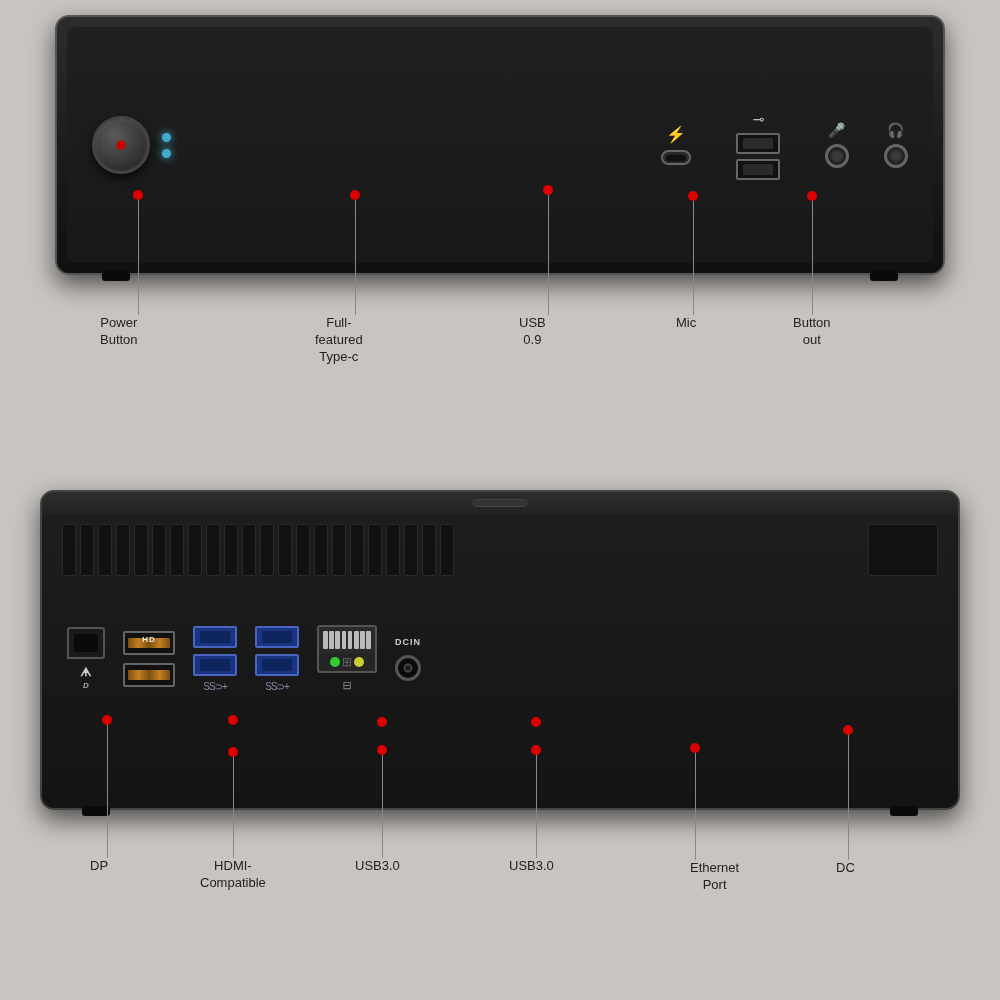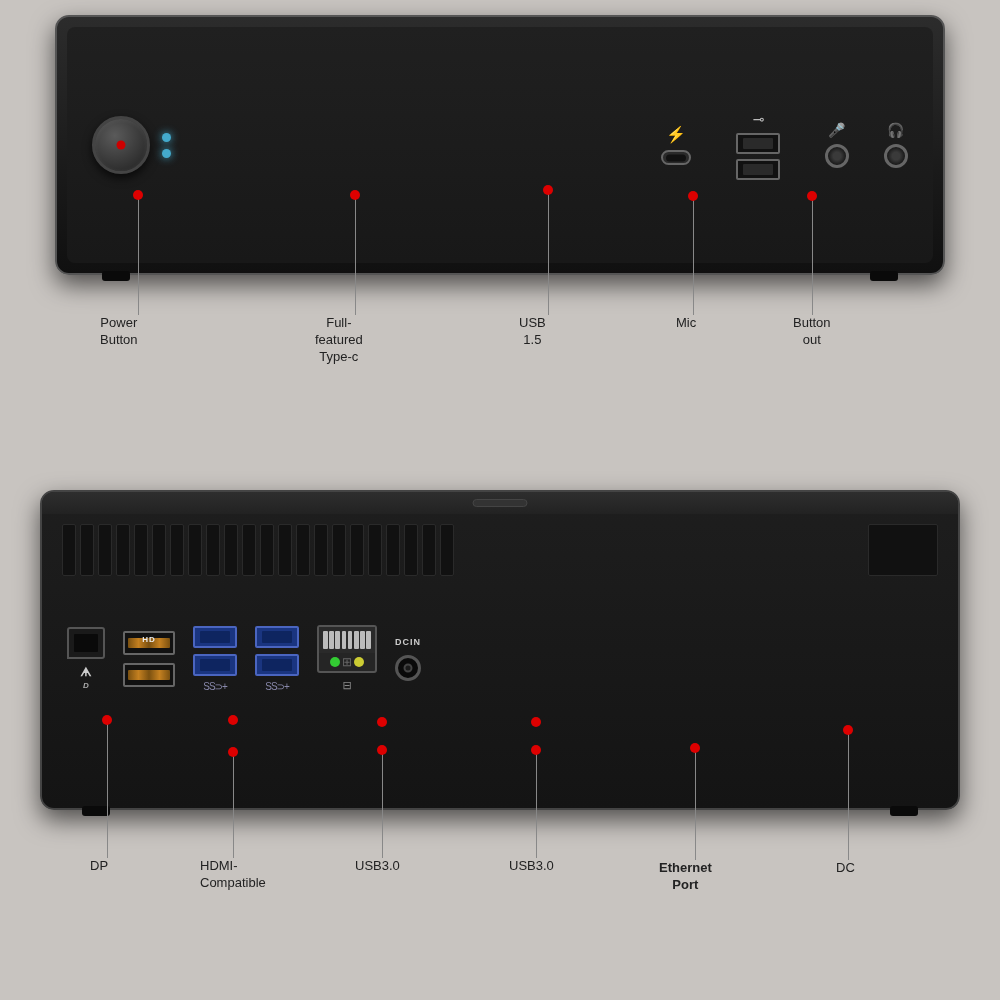--- a/index.html
+++ b/index.html
@@ -87,21 +87,21 @@
   <div style="position:absolute;">
     <div style="position:absolute; left:355px; top:195px; width:10px; height:10px; border-radius:50%; background:#dd0000; transform:translate(-50%,-50%); z-index:10;"></div>
     <div style="position:absolute; left:355px; top:195px; width:1px; height:120px; background:#888; z-index:5;"></div>
     <div style="position:absolute; left:315px; top:315px; font-size:13px; color:#222; text-align:center; font-weight:500; line-height:1.3; white-space:pre-line;">Full-featured
 Type-c</div>
   </div>
 
   <div style="position:absolute;">
     <div style="position:absolute; left:548px; top:190px; width:10px; height:10px; border-radius:50%; background:#dd0000; transform:translate(-50%,-50%); z-index:10;"></div>
     <div style="position:absolute; left:548px; top:190px; width:1px; height:125px; background:#888; z-index:5;"></div>
-    <div style="position:absolute; left:519px; top:315px; font-size:13px; color:#222; text-align:center; font-weight:500; line-height:1.3; white-space:pre-line;">USB 1.5</div>
+    <div style="position:absolute; left:519px; top:315px; font-size:13px; color:#222; text-align:center; font-weight:500; line-height:1.3; white-space:pre-line;">USB 0.9</div>
   </div>
 
   <div style="position:absolute;">
     <div style="position:absolute; left:693px; top:196px; width:10px; height:10px; border-radius:50%; background:#dd0000; transform:translate(-50%,-50%); z-index:10;"></div>
     <div style="position:absolute; left:693px; top:196px; width:1px; height:119px; background:#888; z-index:5;"></div>
     <div style="position:absolute; left:676px; top:315px; font-size:13px; color:#222; text-align:center; font-weight:500; line-height:1.3; white-space:pre-line;">Mic</div>
   </div>
 
   <div style="position:absolute;">
     <div style="position:absolute; left:812px; top:196px; width:10px; height:10px; border-radius:50%; background:#dd0000; transform:translate(-50%,-50%); z-index:10;"></div>
@@ -234,42 +234,42 @@
   <div style="position:absolute;">
     <div style="position:absolute; left:107px; top:720px; width:10px; height:10px; border-radius:50%; background:#dd0000; transform:translate(-50%,-50%); z-index:10;"></div>
     <div style="position:absolute; left:107px; top:720px; width:1px; height:138px; background:#888; z-index:5;"></div>
     <div style="position:absolute; left:90px; top:858px; font-size:13px; color:#222; text-align:center; font-weight:500; line-height:1.3; white-space:pre-line;">DP</div>
   </div>
 
   <div style="position:absolute;">
     <div style="position:absolute; left:233px; top:720px; width:10px; height:10px; border-radius:50%; background:#dd0000; transform:translate(-50%,-50%); z-index:10;"></div>
     <div style="position:absolute; left:233px; top:752px; width:10px; height:10px; border-radius:50%; background:#dd0000; transform:translate(-50%,-50%); z-index:10;"></div>
     <div style="position:absolute; left:233px; top:752px; width:1px; height:106px; background:#888; z-index:5;"></div>
-    <div style="position:absolute; left:200px; top:858px; font-size:13px; color:#222; font-weight:500; line-height:1.3; white-space:pre-line;">HDMI-
+    <div style="position:absolute; left:200px; top:858px; font-size:13px; color:#222; text-align:center; font-weight:500; line-height:1.3; white-space:pre-line;">HDMI-
 Compatible</div>
   </div>
 
   <div style="position:absolute;">
     <div style="position:absolute; left:382px; top:722px; width:10px; height:10px; border-radius:50%; background:#dd0000; transform:translate(-50%,-50%); z-index:10;"></div>
     <div style="position:absolute; left:382px; top:750px; width:10px; height:10px; border-radius:50%; background:#dd0000; transform:translate(-50%,-50%); z-index:10;"></div>
     <div style="position:absolute; left:382px; top:750px; width:1px; height:108px; background:#888; z-index:5;"></div>
     <div style="position:absolute; left:355px; top:858px; font-size:13px; color:#222; text-align:center; font-weight:500; line-height:1.3; white-space:pre-line;">USB3.0</div>
   </div>
 
   <div style="position:absolute;">
     <div style="position:absolute; left:536px; top:722px; width:10px; height:10px; border-radius:50%; background:#dd0000; transform:translate(-50%,-50%); z-index:10;"></div>
     <div style="position:absolute; left:536px; top:750px; width:10px; height:10px; border-radius:50%; background:#dd0000; transform:translate(-50%,-50%); z-index:10;"></div>
     <div style="position:absolute; left:536px; top:750px; width:1px; height:108px; background:#888; z-index:5;"></div>
     <div style="position:absolute; left:509px; top:858px; font-size:13px; color:#222; text-align:center; font-weight:500; line-height:1.3; white-space:pre-line;">USB3.0</div>
   </div>
 
   <div style="position:absolute;">
     <div style="position:absolute; left:695px; top:748px; width:10px; height:10px; border-radius:50%; background:#dd0000; transform:translate(-50%,-50%); z-index:10;"></div>
     <div style="position:absolute; left:695px; top:748px; width:1px; height:112px; background:#888; z-index:5;"></div>
-    <div style="position:absolute; left:659px; top:860px; font-size:13px; color:#222; text-align:center; font-weight:700; line-height:1.3; white-space:pre-line;">Ethernet
+    <div style="position:absolute; left:690px; top:860px; font-size:13px; color:#222; text-align:center; font-weight:400; line-height:1.3; white-space:pre-line;">Ethernet
 Port</div>
   </div>
 
   <div style="position:absolute;">
     <div style="position:absolute; left:848px; top:730px; width:10px; height:10px; border-radius:50%; background:#dd0000; transform:translate(-50%,-50%); z-index:10;"></div>
     <div style="position:absolute; left:848px; top:730px; width:1px; height:130px; background:#888; z-index:5;"></div>
     <div style="position:absolute; left:836px; top:860px; font-size:13px; color:#222; text-align:center; font-weight:500; line-height:1.3; white-space:pre-line;">DC</div>
   </div>
 
 </div>

